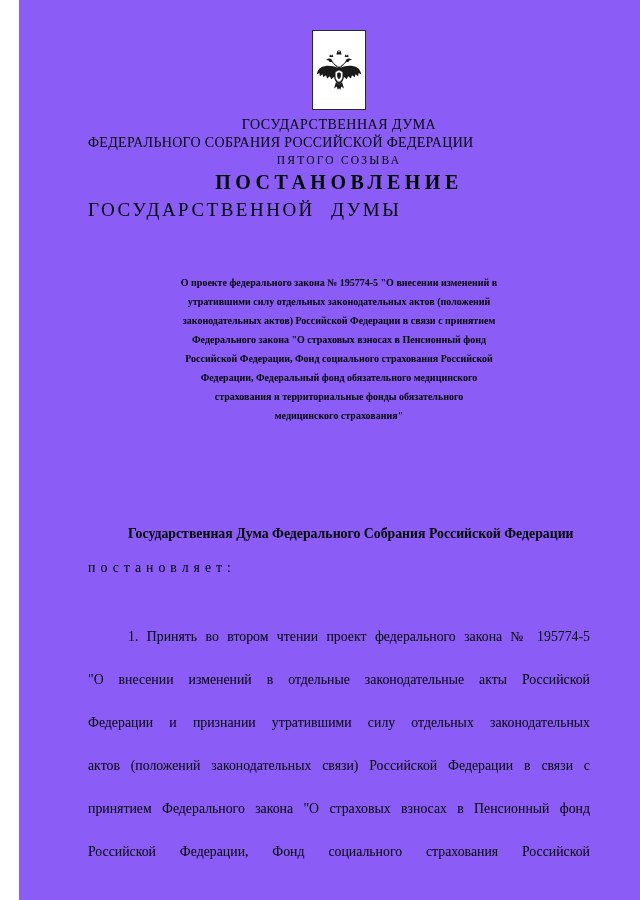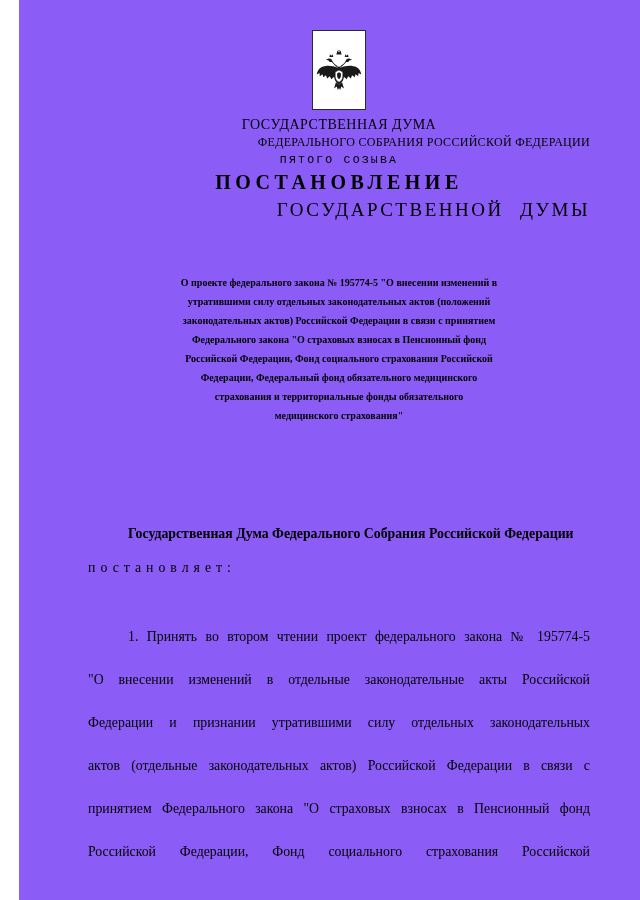--- a/index.html
+++ b/index.html
@@ -30,44 +30,43 @@
   }
   .emblem-box svg { width: 46px; height: 70px; }
   .org1 {
     text-align: center;
     font-size: 14px;
     letter-spacing: 0.5px;
     margin-top: 7px;
     white-space: nowrap;
   }
   .org2 {
-    text-align: right;
-    font-size: 12px;
+    text-align: left;
+    font-size: 14px;
     letter-spacing: 0.3px;
     margin-top: 2px;
     white-space: nowrap;
   }
   .conv {
     text-align: center;
     font-size: 11.5px;
     letter-spacing: 2.2px;
     margin-top: 3px;
     white-space: nowrap;
-    font-family: Liberation Mono, monospace;
   }
   .doctype {
     text-align: center;
     font-size: 20px;
     font-weight: bold;
     letter-spacing: 4.5px;
     margin-top: 5px;
     white-space: nowrap;
   }
   .docissuer {
-    text-align: right;
+    text-align: left;
     font-size: 19px;
     letter-spacing: 2.5px;
     word-spacing: 9px;
     margin-top: 5px;
     white-space: nowrap;
   }
   .title-block { margin-top: 52px; }
   .title-line {
     text-align: center;
     font-weight: bold;
@@ -136,18 +135,18 @@
 
   <div class="para1">
     <div class="para1-line1">Государственная Дума Федерального Собрания Российской Федерации</div>
     <div class="para1-line2">постановляет:</div>
   </div>
 
   <div class="para2">
       <div class="body-line">1. Принять во втором чтении проект федерального закона № 195774-5</div>
       <div class="body-line">"О внесении изменений в отдельные законодательные акты Российской</div>
       <div class="body-line">Федерации и признании утратившими силу отдельных законодательных</div>
-      <div class="body-line">актов (отдельные законодательных актов) Российской Федерации в связи с</div>
+      <div class="body-line">актов (положений законодательных связи) Российской Федерации в связи с</div>
       <div class="body-line">принятием Федерального закона "О страховых взносах в Пенсионный фонд</div>
       <div class="body-line">Российской Федерации, Фонд социального страхования Российской</div>
     </div>
 
 </div>
 
 </body></html>

